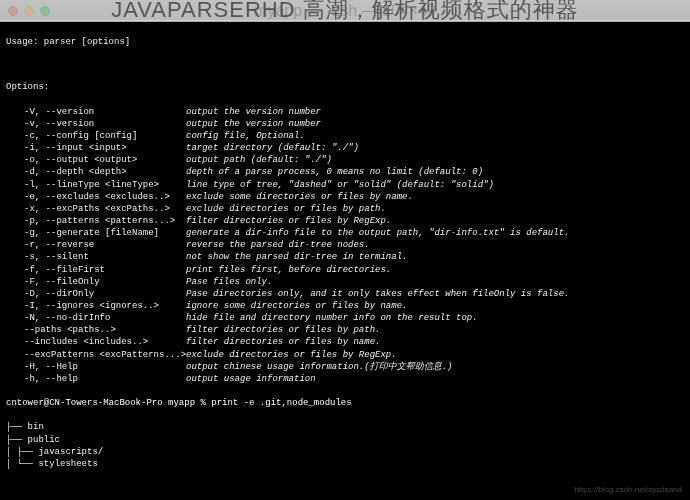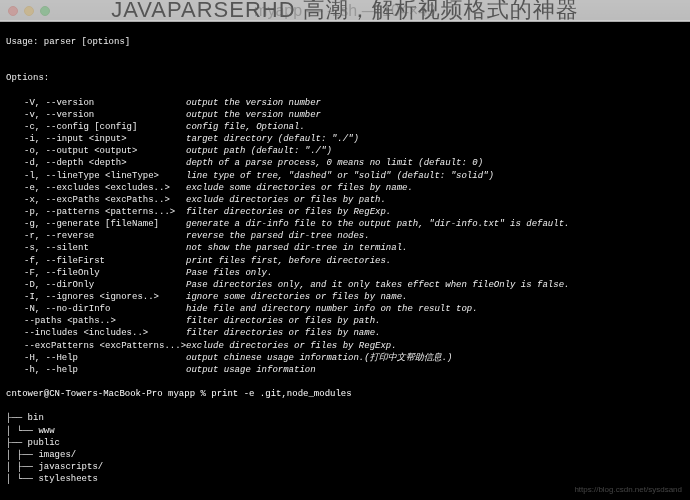--- a/index.html
+++ b/index.html
@@ -54,21 +54,21 @@
   }
   .term {
     padding: 2px 6px 6px 6px;
     white-space: pre;
     color: #eee;
   }
   .prompt { color: #fff; }
   .opt-row { display: flex; }
   .flag { width: 180px; flex-shrink: 0; padding-left: 18px; }
   .desc { flex: 1; font-style: italic; }
-  .section { margin-top: 12px; }
+  .section { margin-top: 21px; }
   .watermark {
     position: absolute;
     bottom: 4px; right: 8px;
     font-size: 8px;
     color: rgba(255,255,255,0.25);
     font-family: sans-serif;
   }
 </style>
 </head>
 <body>
@@ -82,19 +82,19 @@
   <div class="title-center">myapp — -zsh — 104×49</div>
 </div>
 
 <div class="overlay">JAVAPARSERHD 高潮，解析视频格式的神器</div>
 
 <div class="term">
 <div>Usage: parser [options]</div>
 <div class="section">Options:</div>
 <div id="options-list"><div class="opt-row"><div class="flag">-V, --version</div><div class="desc">output the version number</div></div><div class="opt-row"><div class="flag">-v, --version</div><div class="desc">output the version number</div></div><div class="opt-row"><div class="flag">-c, --config [config]</div><div class="desc">config file, Optional.</div></div><div class="opt-row"><div class="flag">-i, --input &lt;input&gt;</div><div class="desc">target directory (default: "./")</div></div><div class="opt-row"><div class="flag">-o, --output &lt;output&gt;</div><div class="desc">output path (default: "./")</div></div><div class="opt-row"><div class="flag">-d, --depth &lt;depth&gt;</div><div class="desc">depth of a parse process, 0 means no limit (default: 0)</div></div><div class="opt-row"><div class="flag">-l, --lineType &lt;lineType&gt;</div><div class="desc">line type of tree, "dashed" or "solid" (default: "solid")</div></div><div class="opt-row"><div class="flag">-e, --excludes &lt;excludes..&gt;</div><div class="desc">exclude some directories or files by name.</div></div><div class="opt-row"><div class="flag">-x, --excPaths &lt;excPaths..&gt;</div><div class="desc">exclude directories or files by path.</div></div><div class="opt-row"><div class="flag">-p, --patterns &lt;patterns...&gt;</div><div class="desc">filter directories or files by RegExp.</div></div><div class="opt-row"><div class="flag">-g, --generate [fileName]</div><div class="desc">generate a dir-info file to the output path, "dir-info.txt" is default.</div></div><div class="opt-row"><div class="flag">-r, --reverse</div><div class="desc">reverse the parsed dir-tree nodes.</div></div><div class="opt-row"><div class="flag">-s, --silent</div><div class="desc">not show the parsed dir-tree in terminal.</div></div><div class="opt-row"><div class="flag">-f, --fileFirst</div><div class="desc">print files first, before directories.</div></div><div class="opt-row"><div class="flag">-F, --fileOnly</div><div class="desc">Pase files only.</div></div><div class="opt-row"><div class="flag">-D, --dirOnly</div><div class="desc">Pase directories only, and it only takes effect when fileOnly is false.</div></div><div class="opt-row"><div class="flag">-I, --ignores &lt;ignores..&gt;</div><div class="desc">ignore some directories or files by name.</div></div><div class="opt-row"><div class="flag">-N, --no-dirInfo</div><div class="desc">hide file and directory number info on the result top.</div></div><div class="opt-row"><div class="flag">--paths &lt;paths..&gt;</div><div class="desc">filter directories or files by path.</div></div><div class="opt-row"><div class="flag">--includes &lt;includes..&gt;</div><div class="desc">filter directories or files by name.</div></div><div class="opt-row"><div class="flag">--excPatterns &lt;excPatterns...&gt;</div><div class="desc">exclude directories or files by RegExp.</div></div><div class="opt-row"><div class="flag">-H, --Help</div><div class="desc">output chinese usage information.(打印中文帮助信息.)</div></div><div class="opt-row"><div class="flag">-h, --help</div><div class="desc">output usage information</div></div></div>
 <div class="prompt"><span>cntower@CN-Towers-MacBook-Pro myapp %</span> <span>print -e .git,node_modules</span></div>
-<div id="tree1"><div>├── bin</div><div>│ └── www</div><div>├── public</div><div>│ ├── images/</div><div>│ ├── javascripts/</div><div>│ └── stylesheets</div></div>
+<div id="tree1"><div>├── bin</div><div>├── public</div><div>│ ├── javascripts/</div><div>│ └── stylesheets</div></div>
 
 
 
 </div>
 
 <div class="watermark">https://blog.csdn.net/sysdsand</div>
 
 </body></html>

